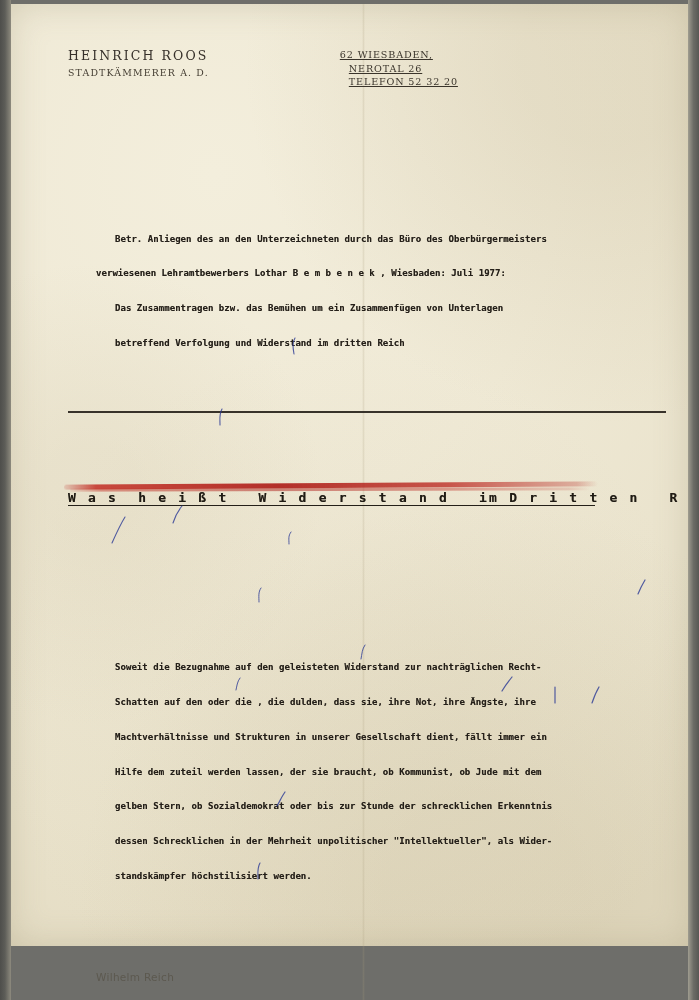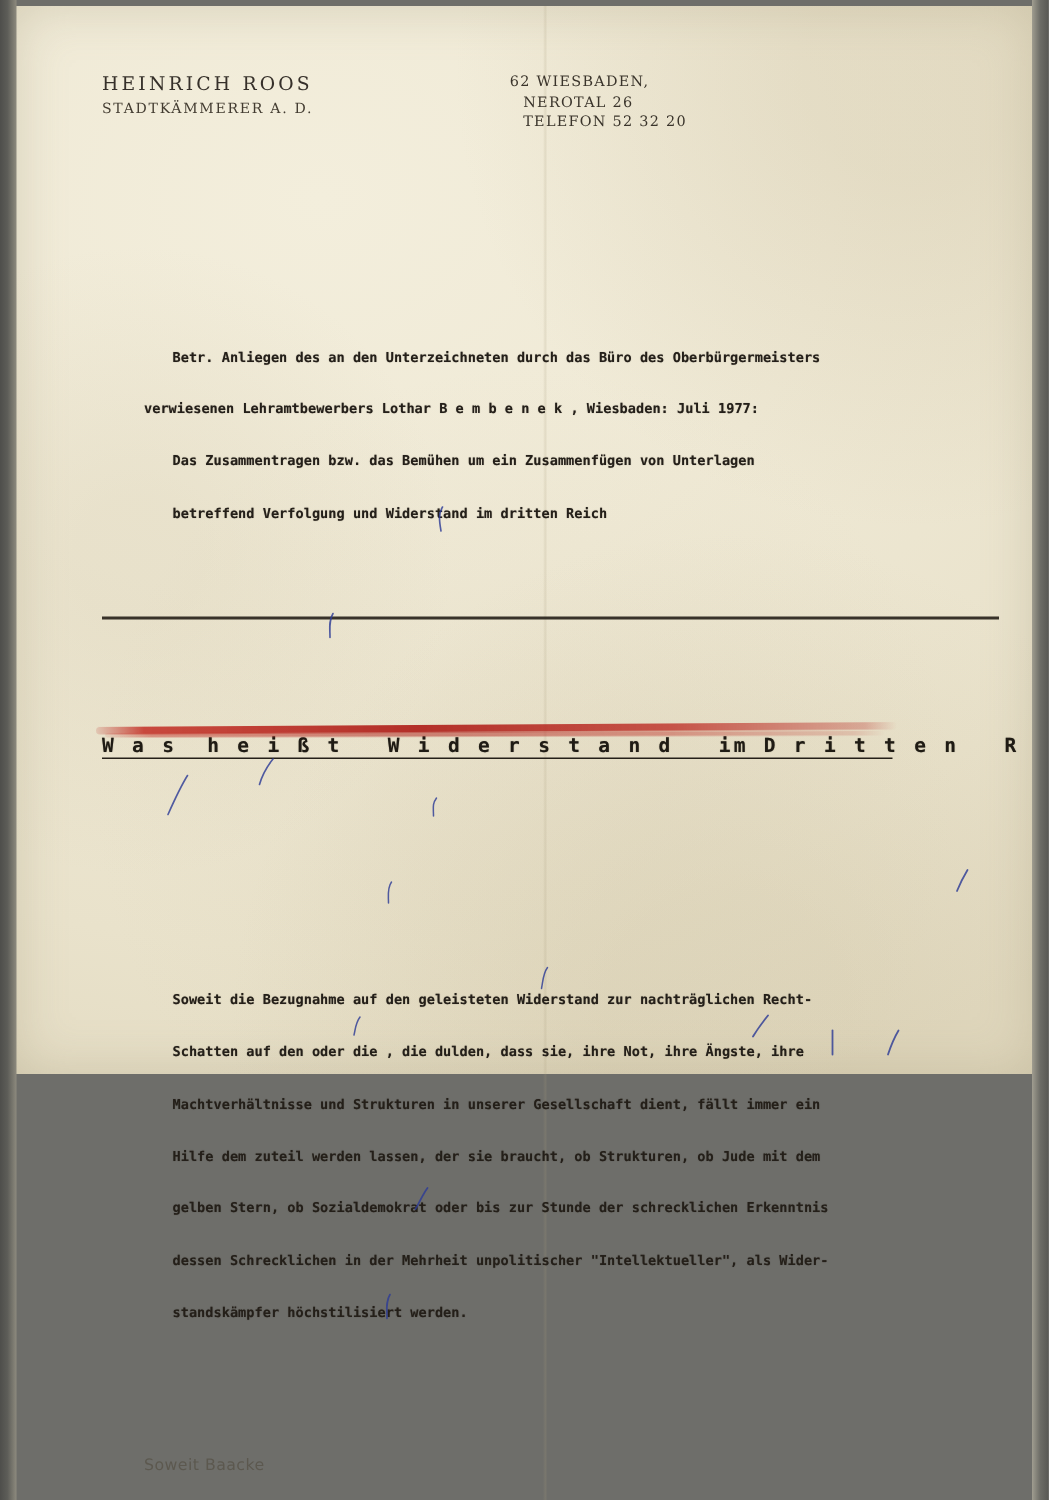--- a/index.html
+++ b/index.html
@@ -19,21 +19,21 @@
     overflow: hidden;
     background: #6e6e6a;
   }
 
   
   .sheet {
     position: absolute;
     left: 10px;
     top: 4px;
     width: 679px;
-    height: 712px;
+    height: 942px;
     background:
       radial-gradient(ellipse 120% 90% at 30% 18%, #f3eedc 0%, #efe9d5 42%, #e9e2cb 78%, #e3dbc2 100%);
     box-shadow: inset 0 0 34px rgba(150,138,106,.30);
   }
   
   .sheet::before {
     content: "";
     position: absolute;
     inset: 0;
     background:
@@ -84,20 +84,21 @@
     color: #433c31;
     white-space: nowrap;
   }
   .lh-addr {
     font-family: "DejaVu Serif", serif;
     font-size: 9.6px;
     letter-spacing: .85px;
     line-height: 1.42;
     color: #3a342b;
     white-space: nowrap;
+    text-decoration: underline;
   }
   .lh-addr .indent { padding-left: 9px; display: block; }
 
   
   .typed {
     position: absolute;
     left: 58px;
     top: 160px;
     width: 600px;
     font-family: "DejaVu Sans Mono", monospace;
@@ -231,21 +232,21 @@
         <span class="red-underline second"></span>
       </div>
 
       <div class="gap-sm"></div>
 
       
       <div class="block">
         <span class="ln">Soweit die Bezugnahme auf den geleisteten Widerstand zur nachträglichen Recht-</span>
         <span class="ln">Schatten auf den oder die , die dulden, dass sie, ihre Not, ihre Ängste, ihre</span>
         <span class="ln">Machtverhältnisse und Strukturen in unserer Gesellschaft dient, fällt immer ein</span>
-        <span class="ln">Hilfe dem zuteil werden lassen, der sie braucht, ob Strukturen, ob Jude mit dem</span>
+        <span class="ln">Hilfe dem zuteil werden lassen, der sie braucht, ob Kommunist, ob Jude mit dem</span>
         <span class="ln">gelben Stern, ob Sozialdemokrat oder bis zur Stunde der schrecklichen Erkenntnis</span>
         <span class="ln">dessen Schrecklichen in der Mehrheit unpolitischer "Intellektueller", als Wider-</span>
         <span class="ln">standskämpfer höchstilisiert werden.</span>
       </div>
 
       
 
       
       
 
@@ -267,21 +268,21 @@
       
       
 
       
 
       
       
 
     </div>
 
-    <div class="stamp-name">Soweit Baacke</div>
+    <div class="stamp-name">Wilhelm Reich</div>
 
     <div class="pen" style="left:276px; top:333px;">
       <svg width="16" height="18" viewBox="0 0 16 18">
           <path d="M8 17 C7 11, 6 6, 9 1" stroke-width="1.1"></path>
         </svg>
     </div>
     <div class="pen" style="left:204px; top:404px;">
       <svg width="14" height="18" viewBox="0 0 14 18">
           <path d="M6 17 C6 11, 5 6, 8 1" stroke-width="1.1"></path>
         </svg>

